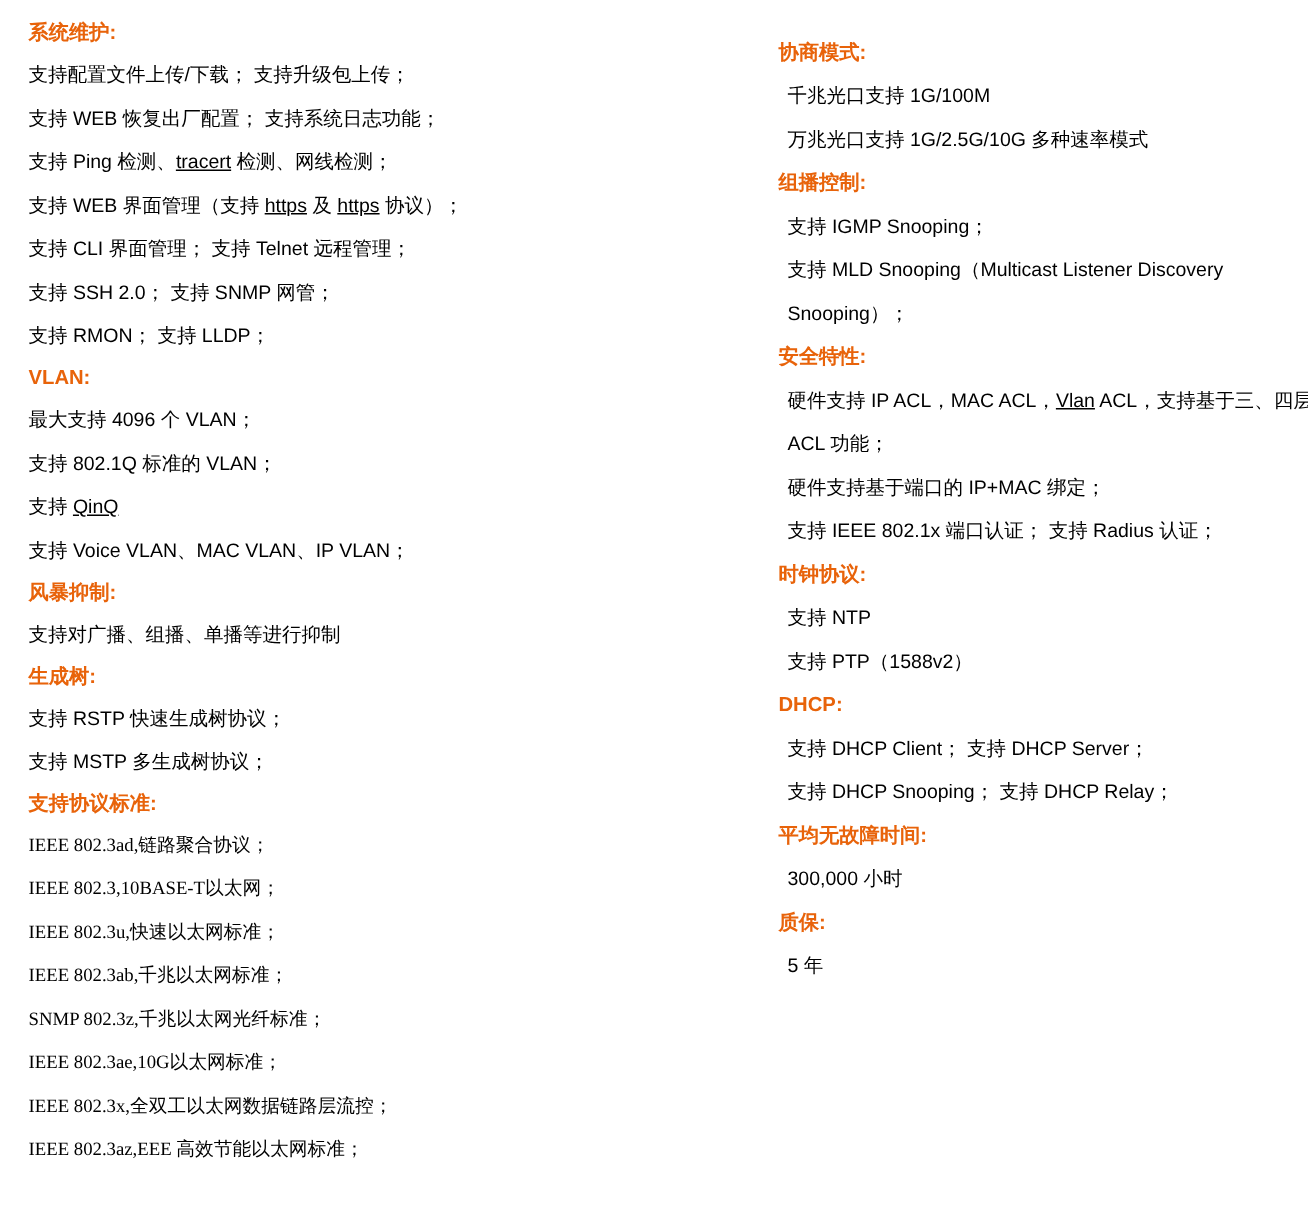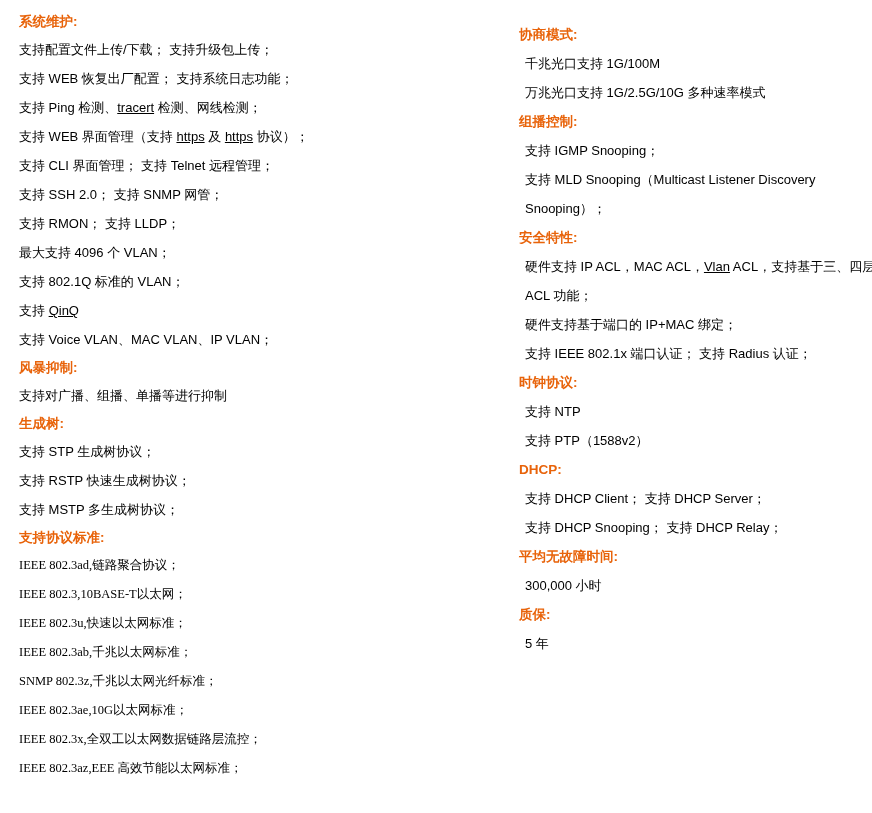--- a/index.html
+++ b/index.html
@@ -88,34 +88,34 @@
       <div class="lline">支持配置文件上传/下载；        支持升级包上传；</div>
       <div class="lline">支持 WEB 恢复出厂配置；        支持系统日志功能；</div>
       <div class="lline">支持 Ping 检测、<span class="u">tracert</span> 检测、网线检测；</div>
       <div class="lline">支持 WEB 界面管理（支持 <span class="u">https</span> 及 <span class="u">https</span> 协议）；</div>
       <div class="lline">支持 CLI 界面管理；        支持 Telnet 远程管理；</div>
       <div class="lline">支持 SSH 2.0；             支持 SNMP 网管；</div>
       <div class="lline">支持 RMON；                支持 LLDP；</div>
     </div>
 
     <div>
+      <div class="ltitle">VLAN:</div>
       <div class="lline">最大支持 4096 个 VLAN；</div>
       <div class="lline">支持 802.1Q 标准的 VLAN；</div>
       <div class="lline">支持 <span class="u">QinQ</span></div>
       <div class="lline">支持 Voice VLAN、MAC VLAN、IP VLAN；</div>
     </div>
 
     <div>
       <div class="ltitle">风暴抑制:</div>
       <div class="lline">支持对广播、组播、单播等进行抑制</div>
     </div>
 
     <div>
       <div class="ltitle">生成树:</div>
-      <div class="lline">支持 STP 生成树协议；</div>
       <div class="lline">支持 RSTP 快速生成树协议；</div>
       <div class="lline">支持 MSTP 多生成树协议；</div>
     </div>
 
     <div>
       <div class="ltitle">支持协议标准:</div>
       <div class="ieee">IEEE 802.3ad,链路聚合协议；</div>
       <div class="ieee">IEEE 802.3,10BASE-T以太网；</div>
       <div class="ieee">IEEE 802.3u,快速以太网标准；</div>
       <div class="ieee">IEEE 802.3ab,千兆以太网标准；</div>

